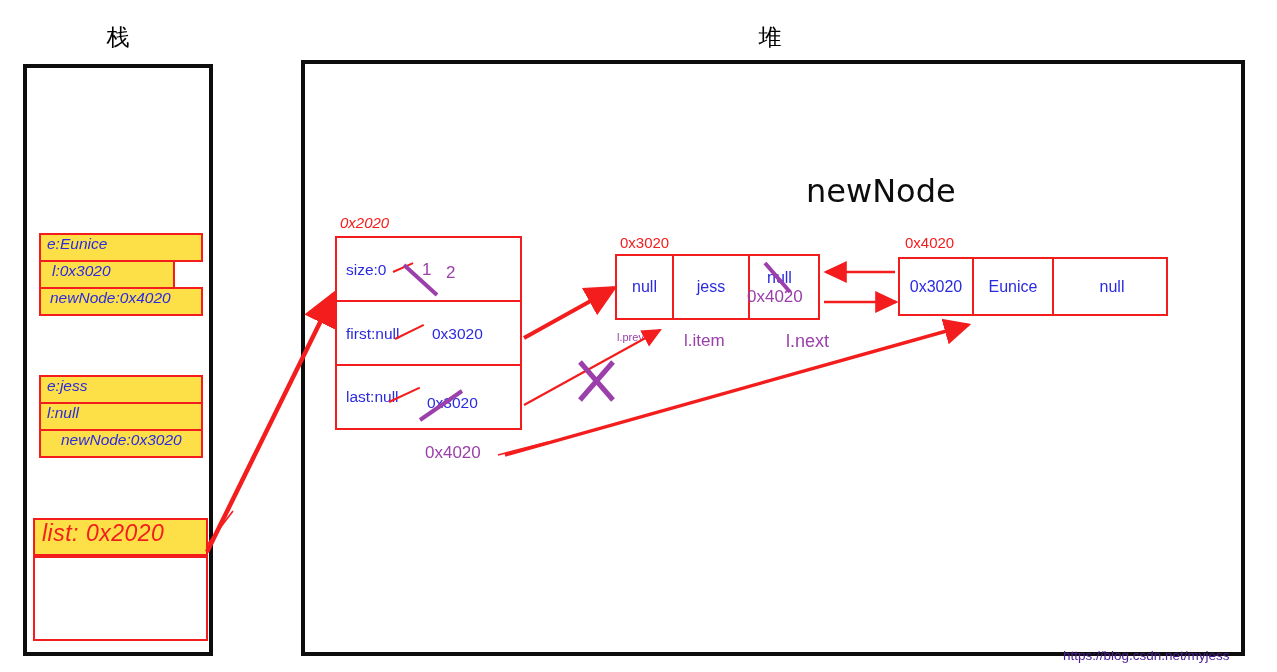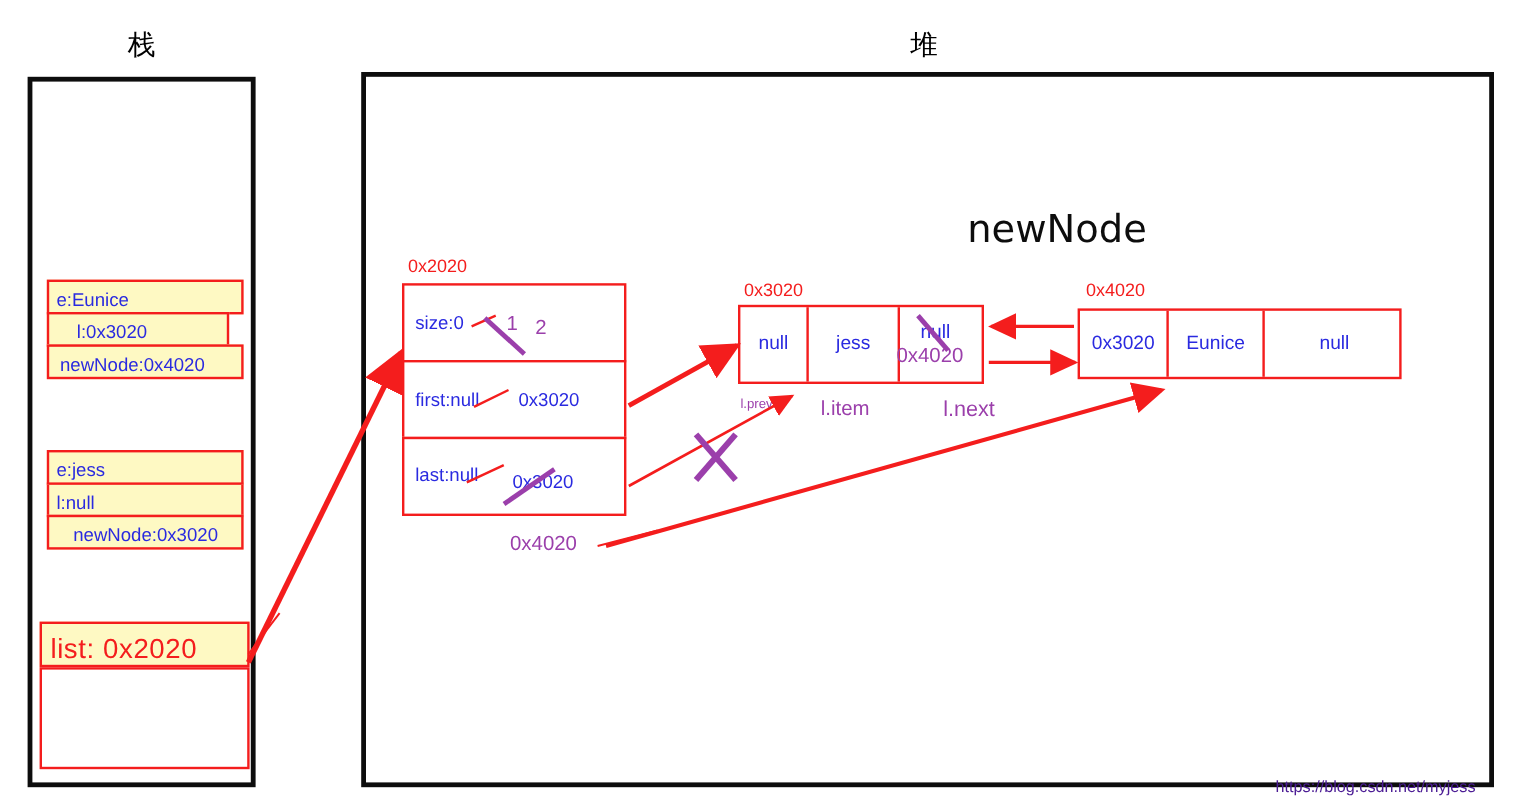--- a/index.html
+++ b/index.html
@@ -14,22 +14,22 @@
     font-family:"DejaVu Sans","Liberation Sans",sans-serif;
     text-align:center;white-space:nowrap;
   }
 
   
   .frame-box{border:4px solid #0d0d0d;background:transparent;box-sizing:border-box;}
 
   
   .rbox{border:2.5px solid #f41d1d;background:#fff;box-sizing:border-box;}
   .rbox-row{
-    border:2.5px solid #f41d1d;background:#fef9c3;box-sizing:border-box;
-    display:flex;align-items:flex-end;
+    border:2.5px solid #f41d1d;background:#fde047;box-sizing:border-box;
+    display:flex;align-items:flex-start;font-style:italic;
   }
 
   .blue-txt{
     color:#2a2ae0;font-size:15.5px;white-space:nowrap;
     font-family:"Liberation Sans","DejaVu Sans",sans-serif;
   }
   .purple-txt{
     color:#9b3fab;white-space:nowrap;
     font-family:"Liberation Sans","DejaVu Sans",sans-serif;
   }
@@ -69,21 +69,21 @@
   <div class="abs region-title" style="left:48px;top:22px;width:140px;">栈</div>
   <div class="abs region-title" style="left:700px;top:22px;width:140px;">堆</div>
 
   <div class="abs frame-box" style="left:23px;top:64px;width:190px;height:592px;"></div>
   <div class="abs frame-box" style="left:301px;top:60px;width:944px;height:596px;"></div>
 
   <div class="abs" style="left:39px;top:233px;width:164px;height:83px;">
     <div class="rbox-row" style="position:absolute;left:0;top:0;width:164px;height:29px;padding-left:6px;">
       <span class="blue-txt">e:Eunice</span>
     </div>
-    <div class="rbox-row" style="position:absolute;left:0;top:27px;width:152px;height:29px;padding-left:23px;">
+    <div class="rbox-row" style="position:absolute;left:0;top:27px;width:136px;height:29px;padding-left:11px;">
       <span class="blue-txt">l:0x3020</span>
     </div>
     <div class="rbox-row" style="position:absolute;left:0;top:54px;width:164px;height:29px;padding-left:9px;">
       <span class="blue-txt">newNode:0x4020</span>
     </div>
   </div>
 
   <div class="abs" style="left:39px;top:375px;width:164px;height:83px;">
     <div class="rbox-row" style="position:absolute;left:0;top:27px;width:164px;height:29px;padding-left:6px;">
       <span class="blue-txt">l:null</span>
@@ -96,21 +96,21 @@
     </div>
   </div>
 
   <div class="abs rbox-row" style="left:33px;top:518px;width:175px;height:38px;padding-left:7px;">
     <span class="list-val">list:  0x2020</span>
   </div>
   <div class="abs rbox" style="left:33px;top:556px;width:175px;height:85px;"></div>
 
   <div class="abs title-newnode" style="left:806px;top:172px;">newNode</div>
 
-  <div class="abs addr-label" style="left:340px;top:214px;">0x2020</div>
+  <div class="abs addr-label" style="left:340px;top:214px;font-style:italic;">0x2020</div>
 
   <div class="abs" style="left:335px;top:236px;width:187px;height:196px;">
 
     <div class="rbox" style="position:absolute;left:0;top:0;width:187px;height:66px;">
       <span class="blue-txt abs" style="left:9px;top:23px;">size:0</span>
       <span class="strike-red" style="left:56px;top:33px;width:22px;transform:rotate(-24deg);"></span>
       <span class="purple-txt abs" style="left:85px;top:22px;font-size:17px;">1</span>
       <span class="purple-txt abs" style="left:109px;top:25px;font-size:17px;">2</span>
     </div>
 

